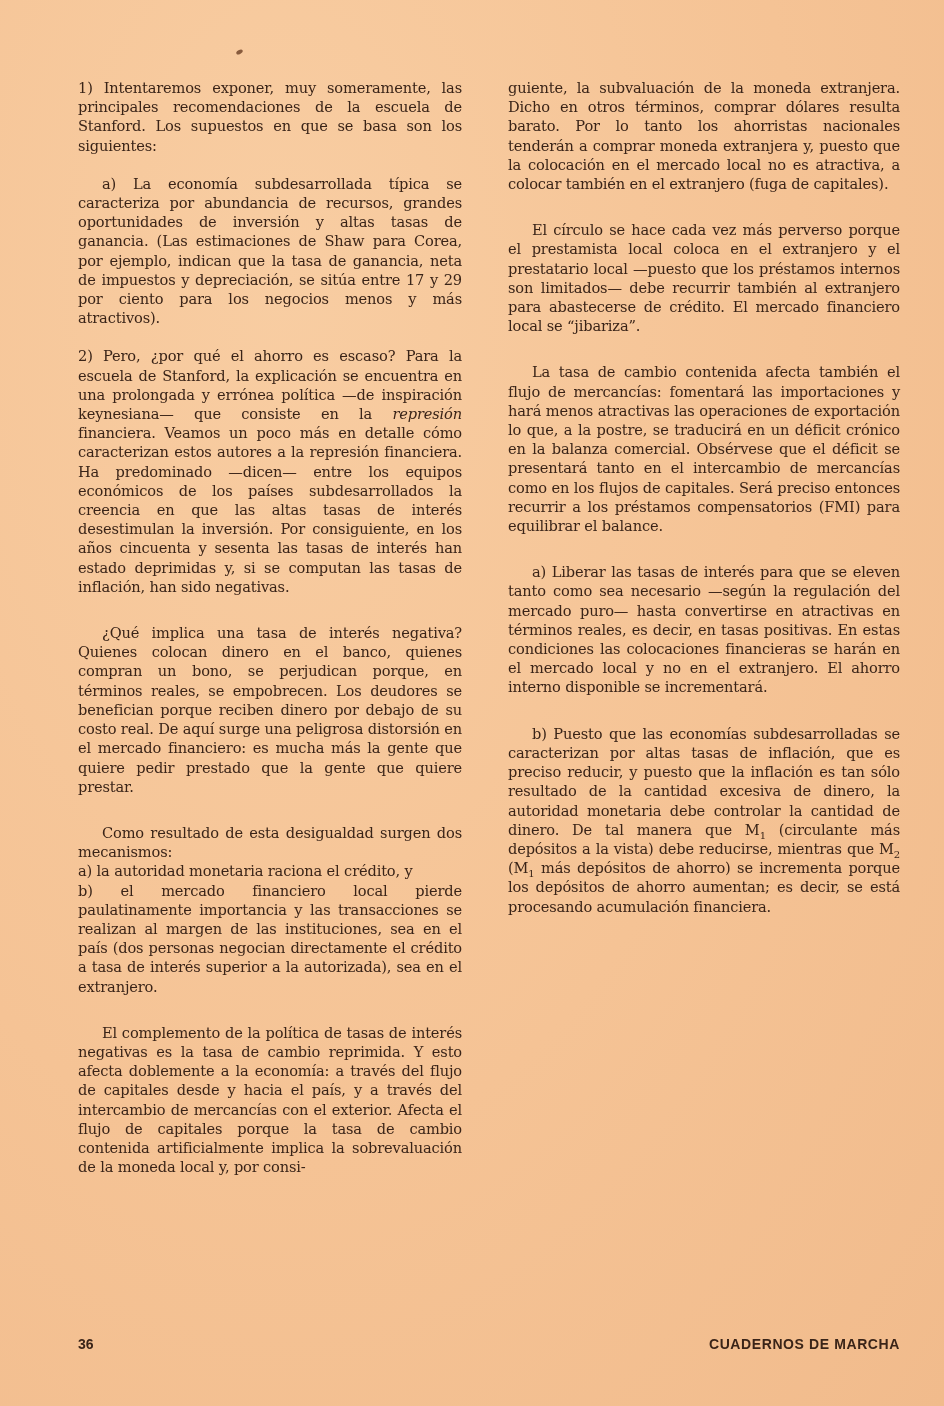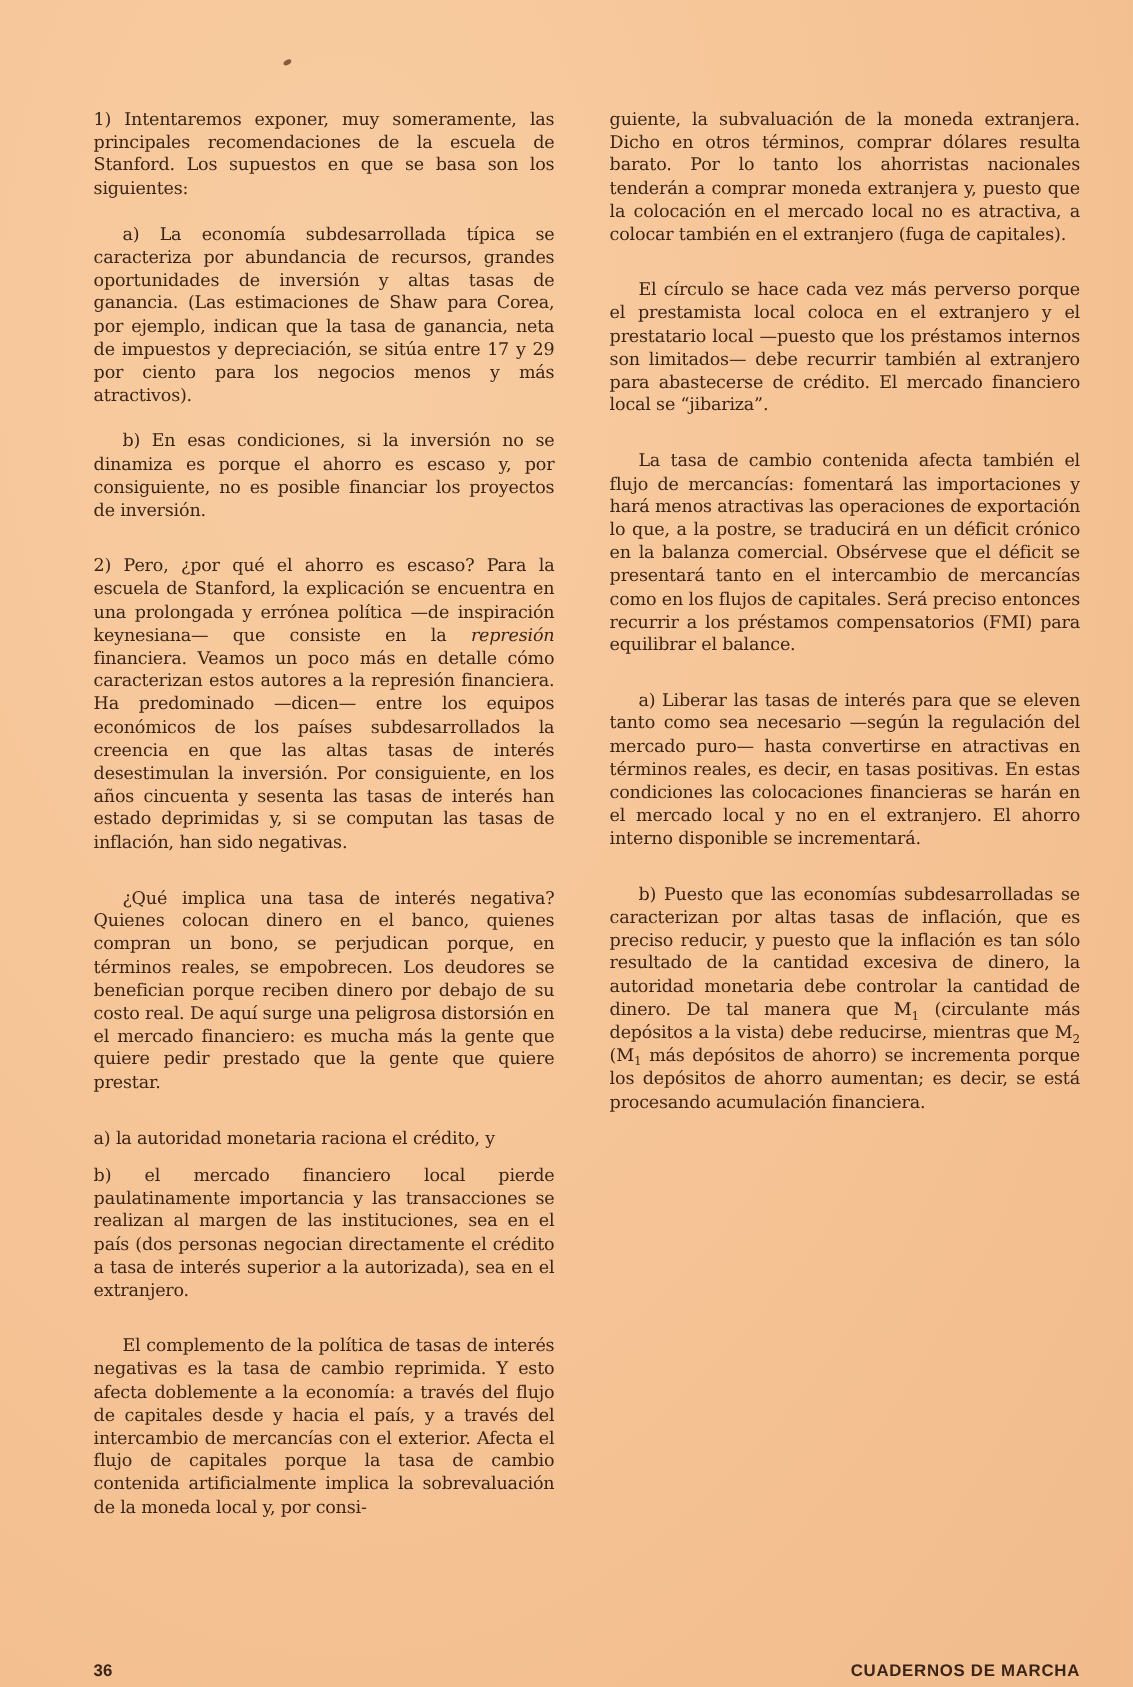--- a/index.html
+++ b/index.html
@@ -24,50 +24,49 @@
     top: 78px;
     width: 384px;
     font-size: 14.6px;
     line-height: 19.2px;
     text-align: justify;
     hyphens: manual;
     letter-spacing: -0.15px;
   }
   .col.left { left: 78px; }
   .col.right { left: 508px; width: 392px; }
-  .col p { margin: 12px 0 19px 0; }
+  .col p { margin: 0 0 19px 0; }
   .col p.indent { text-indent: 24px; }
   .col p.tight { margin-bottom: 0; }
   .col .gap-lg { margin-bottom: 27px; }
   .col em { font-style: italic; }
   sub { font-size: 10px; line-height: 0; }
   .footer {
     position: absolute;
     top: 1336px;
     font-family: "Liberation Sans", "DejaVu Sans", sans-serif;
     font-size: 14px;
     font-weight: bold;
     color: #3a2418;
-    margin-top: 48px;
   }
   .footer.pagenum { left: 78px; }
   .footer.journal { right: 44px; font-weight: bold; letter-spacing: 0.6px; }
 </style>
 </head>
 <body>
 
 <div class="page">
   <div class="blemish"></div>
 
   <div class="col left">
     <p>1) Intentaremos exponer, muy someramente, las principales recomendaciones de la escuela de Stanford. Los supuestos en que se basa son los siguientes:</p>
     <p class="indent">a) La economía subdesarrollada típica se caracteriza por abundancia de recursos, grandes oportunidades de inversión y altas tasas de ganancia. (Las estimaciones de Shaw para Corea, por ejemplo, indican que la tasa de ganancia, neta de impuestos y depreciación, se sitúa entre 17 y 29 por ciento para los negocios menos y más atractivos).</p>
-    <p class="indent gap-lg">b) En esas condiciones, si la inversión no se dinamiza es porque el ahorro es escaso y, por consiguiente, no es posible financiar los proyectos de inversión.</p>
     <p class="gap-lg"><span>2) Pero, ¿por qué el ahorro es escaso? Para la escuela de Stanford, la explicación se encuentra en una prolongada y errónea política —de inspiración keynesiana— que consiste en la </span><em>represión</em><span> financiera. Veamos un poco más en detalle cómo caracterizan estos autores a la represión financiera. Ha predominado —dicen— entre los equipos económicos de los países subdesarrollados la creencia en que las altas tasas de interés desestimulan la inversión. Por consiguiente, en los años cincuenta y sesenta las tasas de interés han estado deprimidas y, si se computan las tasas de inflación, han sido negativas.</span></p>
     <p class="indent gap-lg">¿Qué implica una tasa de interés negativa? Quienes colocan dinero en el banco, quienes compran un bono, se perjudican porque, en términos reales, se empobrecen. Los deudores se benefician porque reciben dinero por debajo de su costo real. De aquí surge una peligrosa distorsión en el mercado financiero: es mucha más la gente que quiere pedir prestado que la gente que quiere prestar.</p>
+    <p class="indent tight">Como resultado de esta desigualdad surgen dos mecanismos:</p>
     <p class="tight">a) la autoridad monetaria raciona el crédito, y</p>
     <p class="gap-lg">b) el mercado financiero local pierde paulatinamente importancia y las transacciones se realizan al margen de las instituciones, sea en el país (dos personas negocian directamente el crédito a tasa de interés superior a la autorizada), sea en el extranjero.</p>
     <p class="indent">El complemento de la política de tasas de interés negativas es la tasa de cambio reprimida. Y esto afecta doblemente a la economía: a través del flujo de capitales desde y hacia el país, y a través del intercambio de mercancías con el exterior. Afecta el flujo de capitales porque la tasa de cambio contenida artificialmente implica la sobrevaluación de la moneda local y, por consi-</p>
   </div>
 
   <div class="col right">
     <p class="gap-lg">guiente, la subvaluación de la moneda extranjera. Dicho en otros términos, comprar dólares resulta barato. Por lo tanto los ahorristas nacionales tenderán a comprar moneda extranjera y, puesto que la colocación en el mercado local no es atractiva, a colocar también en el extranjero (fuga de capitales).</p>
     <p class="indent gap-lg">El círculo se hace cada vez más perverso porque el prestamista local coloca en el extranjero y el prestatario local —puesto que los préstamos internos son limitados— debe recurrir también al extranjero para abastecerse de crédito. El mercado financiero local se “jibariza”.</p>
     <p class="indent gap-lg">La tasa de cambio contenida afecta también el flujo de mercancías: fomentará las importaciones y hará menos atractivas las operaciones de exportación lo que, a la postre, se traducirá en un déficit crónico en la balanza comercial. Obsérvese que el déficit se presentará tanto en el intercambio de mercancías como en los flujos de capitales. Será preciso entonces recurrir a los préstamos compensatorios (FMI) para equilibrar el balance.</p>
     <p class="indent gap-lg">a) Liberar las tasas de interés para que se eleven tanto como sea necesario —según la regulación del mercado puro— hasta convertirse en atractivas en términos reales, es decir, en tasas positivas. En estas condiciones las colocaciones financieras se harán en el mercado local y no en el extranjero. El ahorro interno disponible se incrementará.</p>

